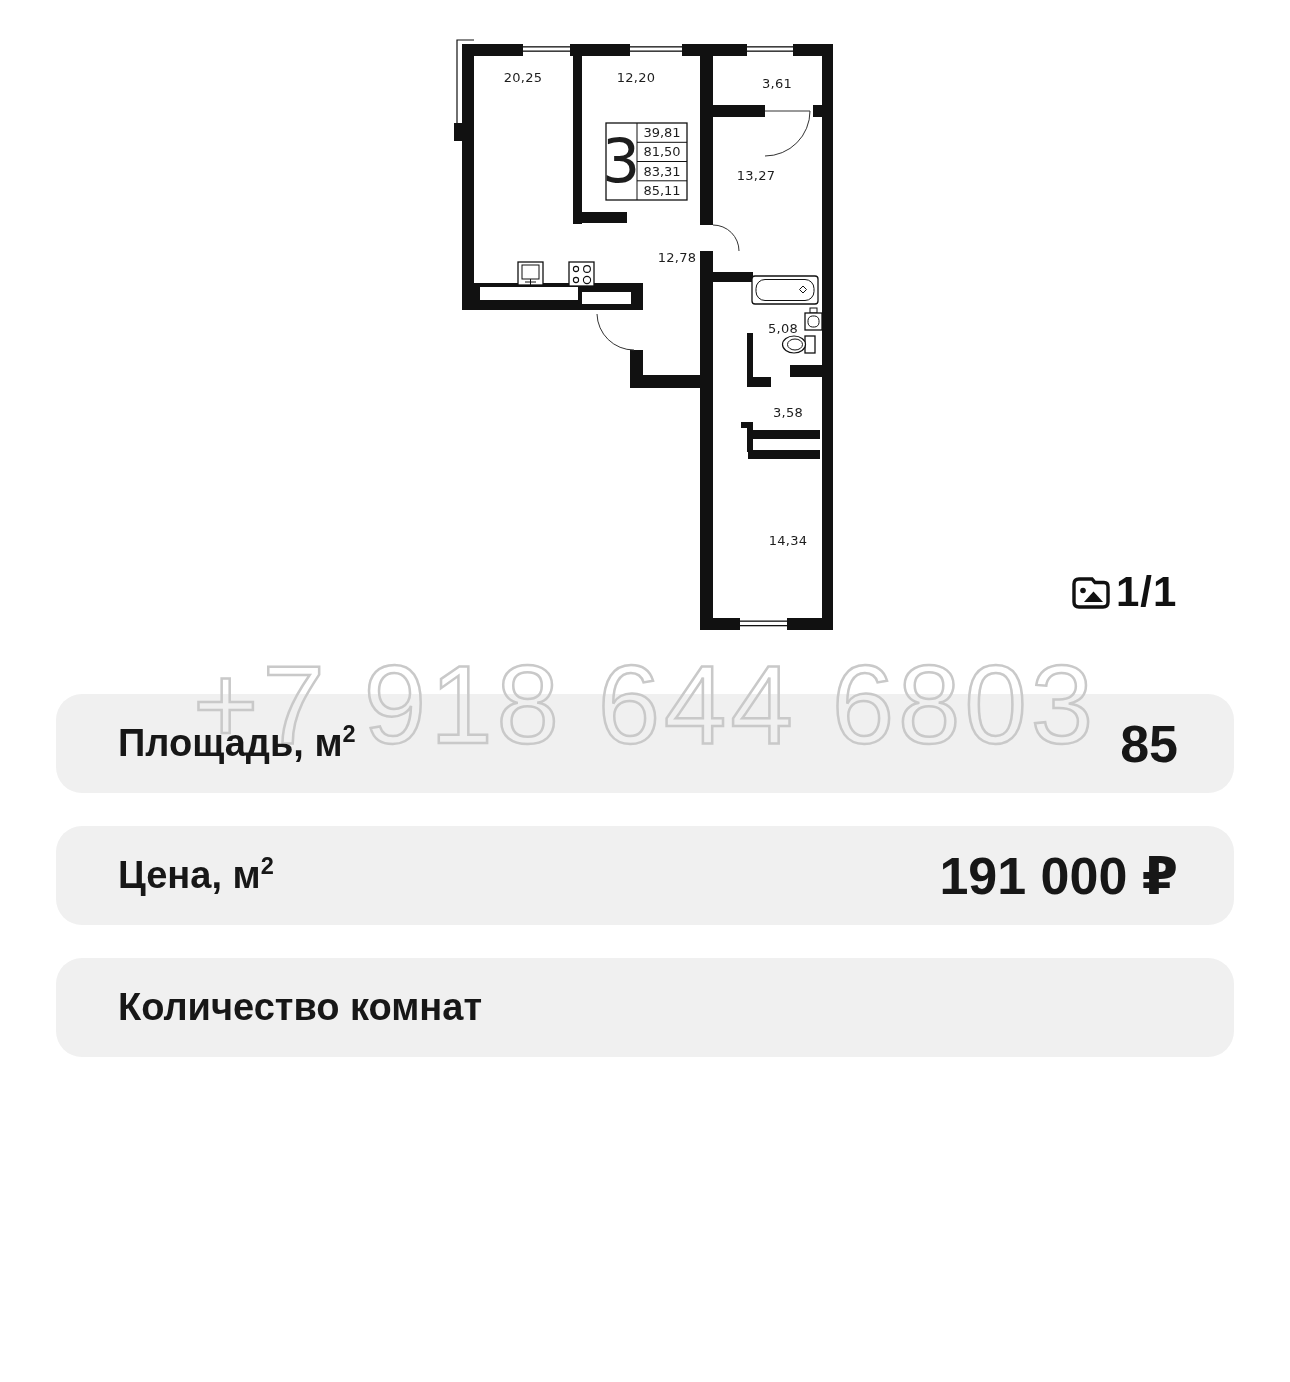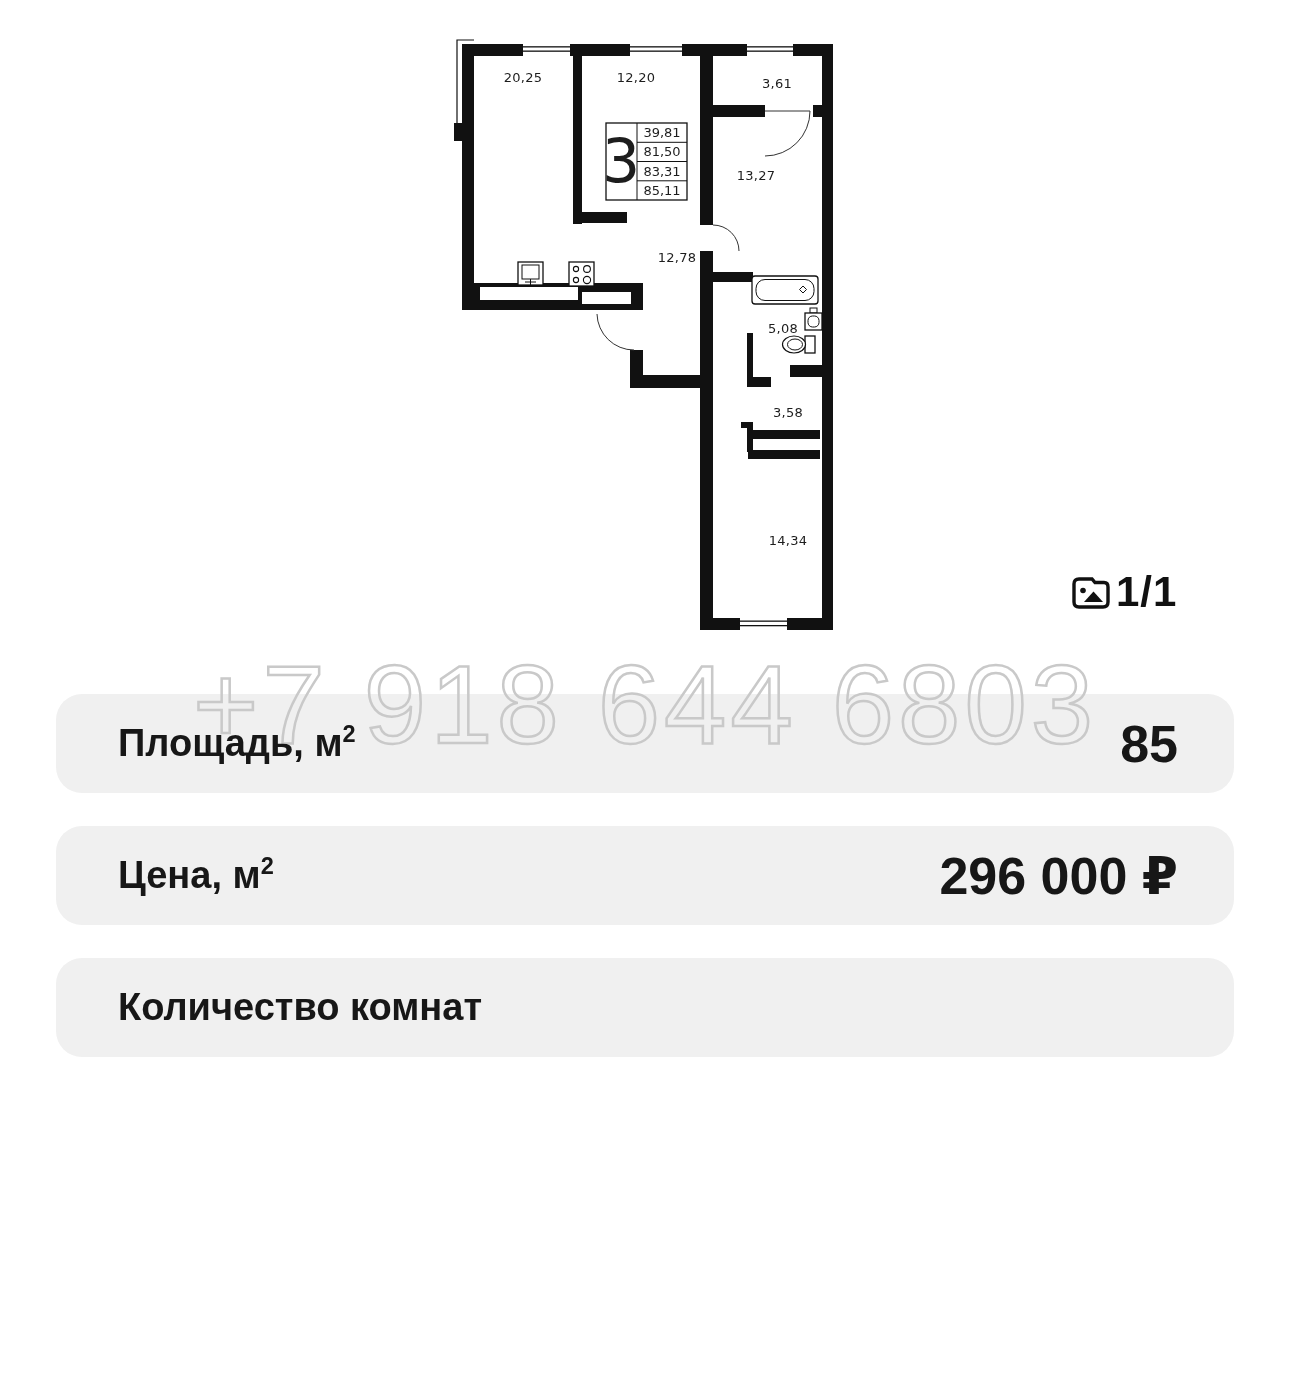--- a/index.html
+++ b/index.html
@@ -154,18 +154,18 @@
 
 <div class="watermark">+7 918 644 6803</div>
 
 <div class="specs">
   <div class="spec-row">
     <div class="spec-label"><span>Площадь, м</span><sup>2</sup></div>
     <div class="spec-value">85</div>
   </div>
   <div class="spec-row">
     <div class="spec-label"><span>Цена, м</span><sup>2</sup></div>
-    <div class="spec-value">296 000 ₽</div>
+    <div class="spec-value">191 000 ₽</div>
   </div>
   <div class="spec-row">
     <div class="spec-label"><span>Количество комнат</span><sup></sup></div>
   </div>
 </div>
 
 </body></html>

